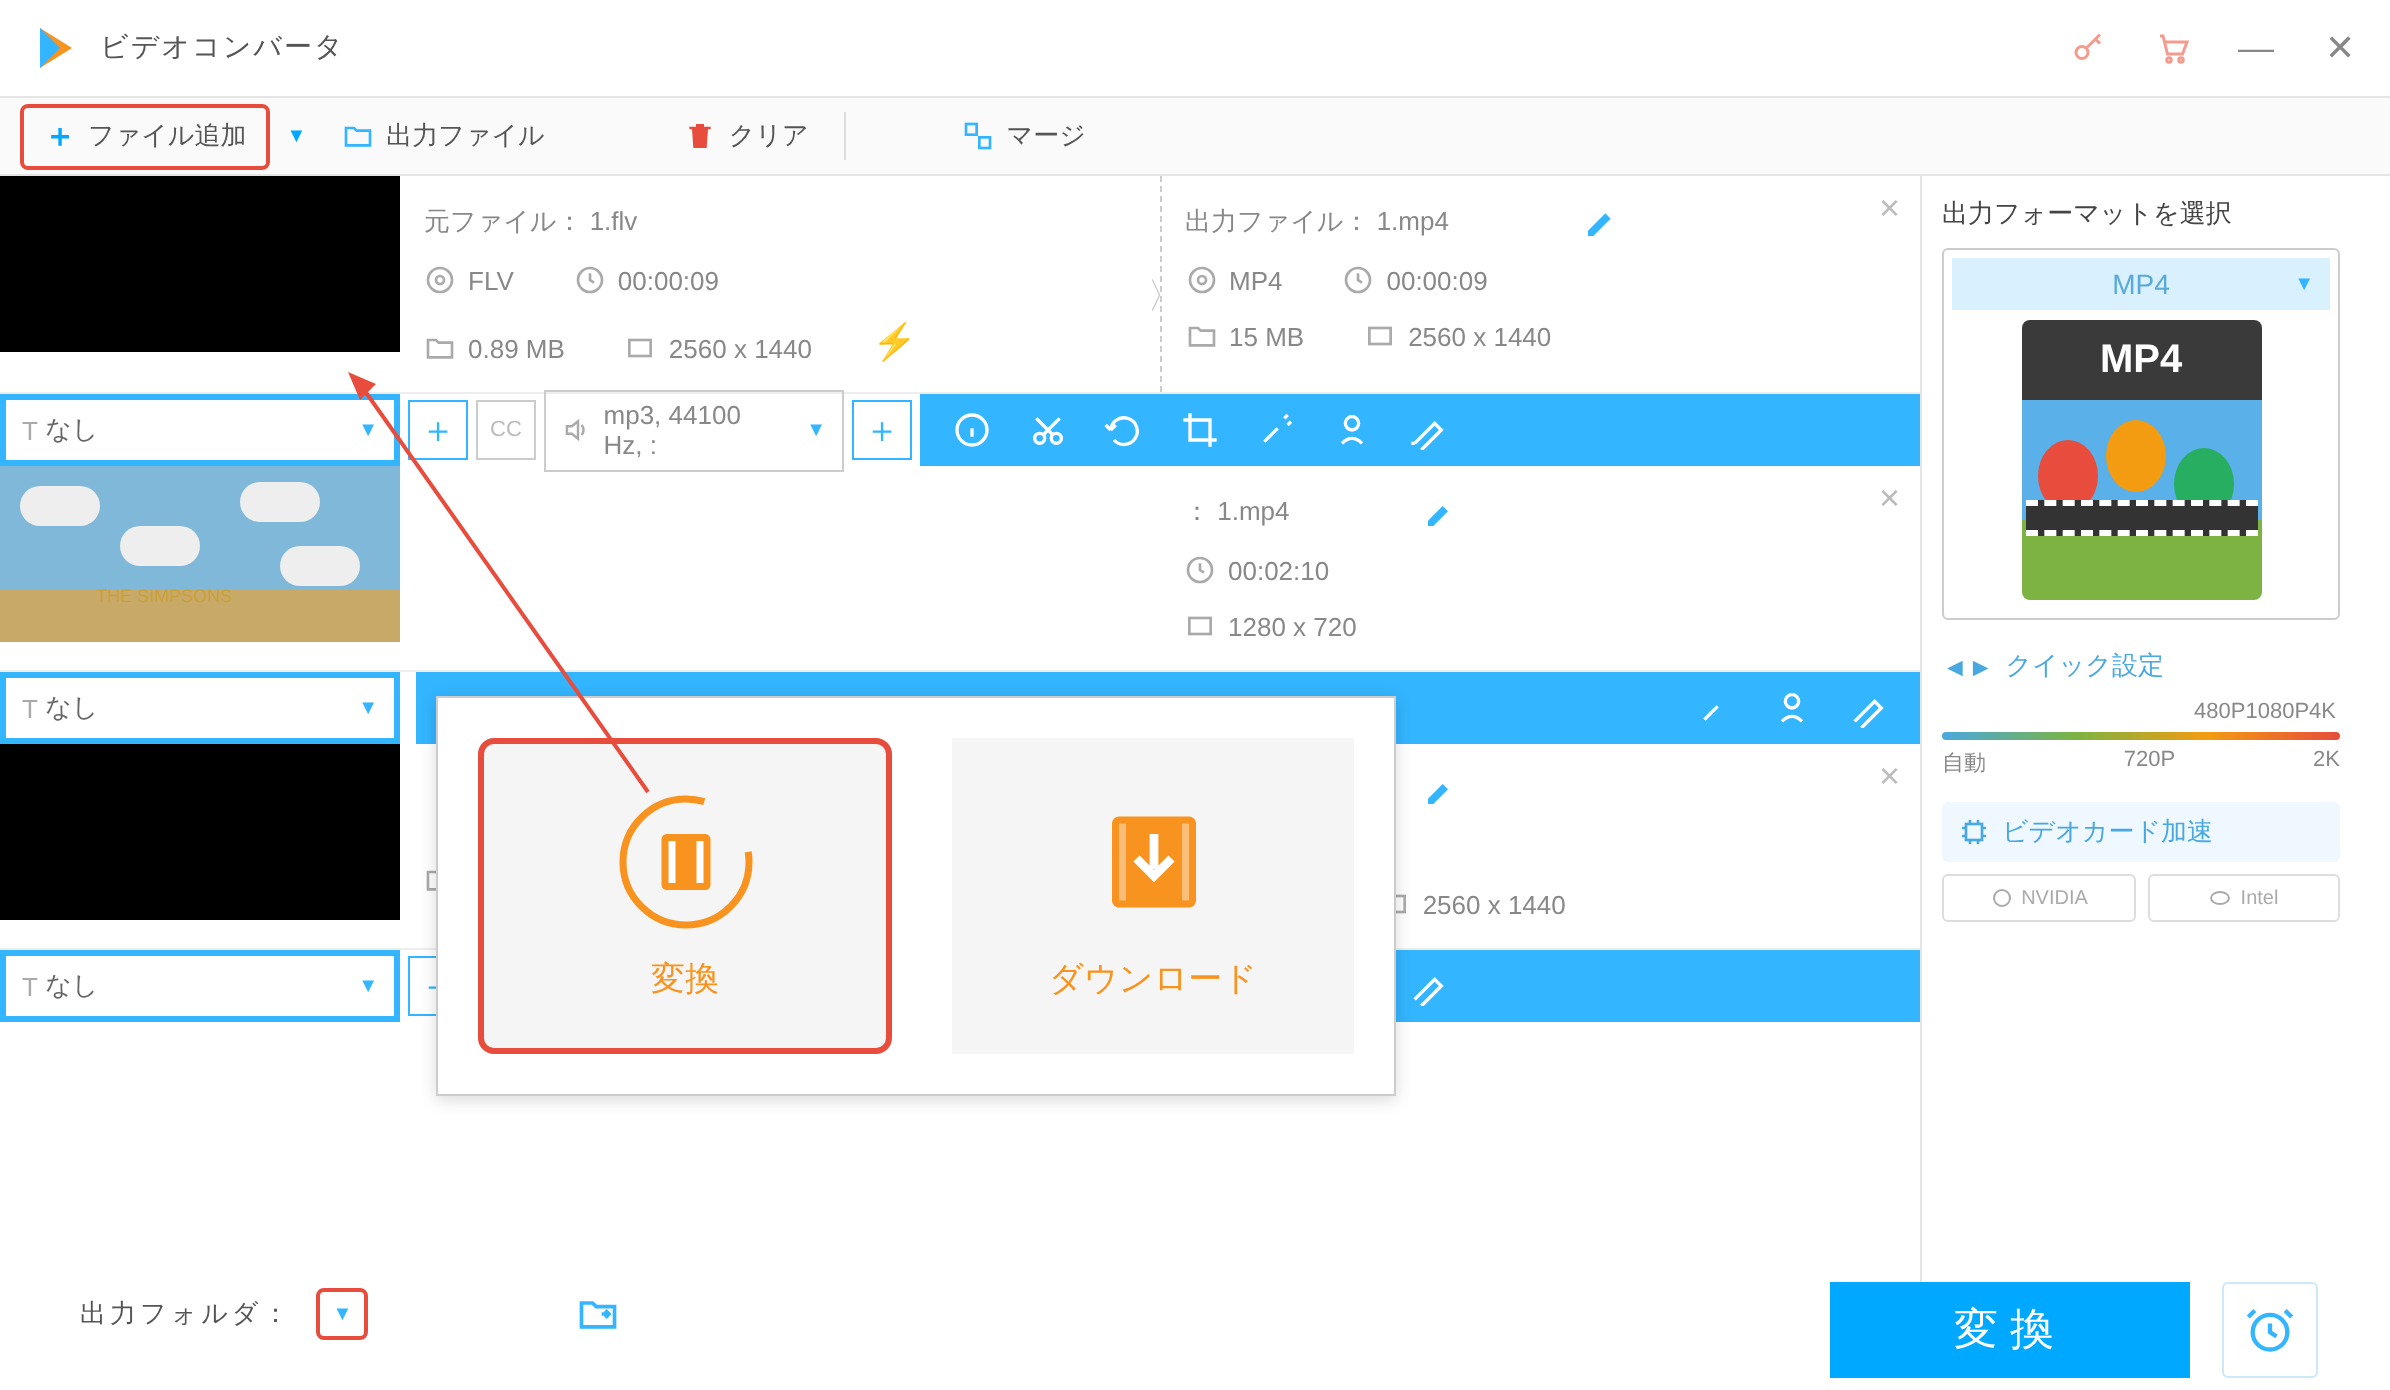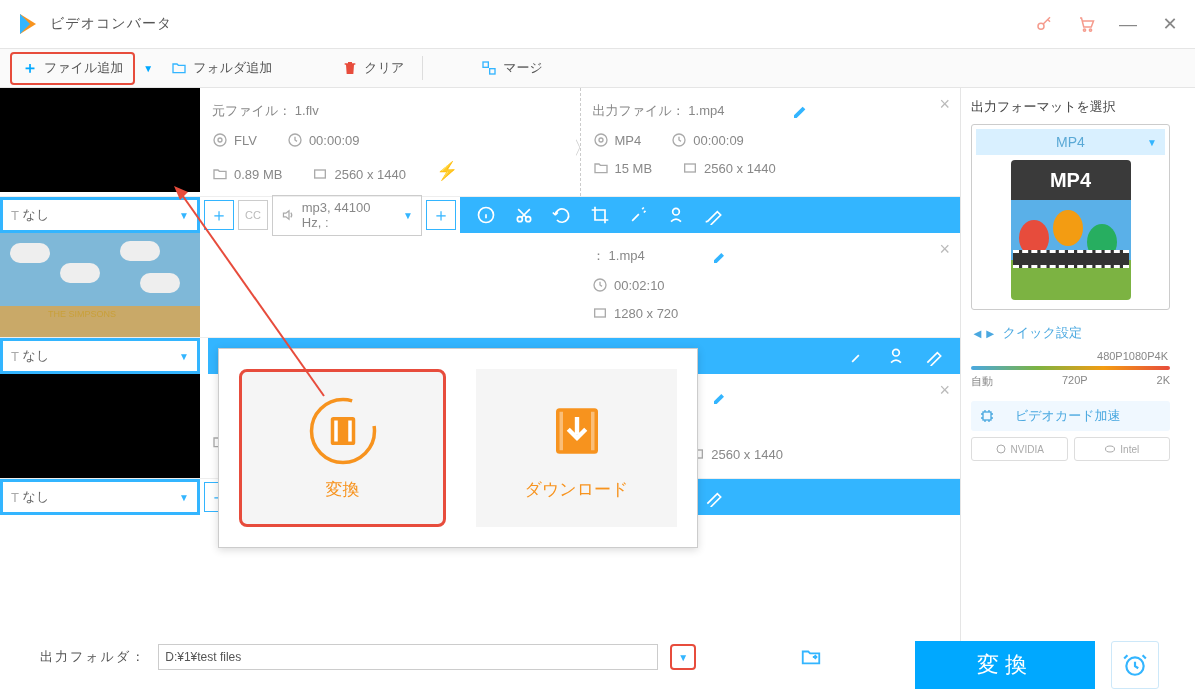--- a/index.html
+++ b/index.html
@@ -22,21 +22,21 @@
 .tb-dropdown { color: #00a8ff; font-size: 10px; padding: 0 8px; cursor: pointer; }
 .tb-sep { width: 1px; height: 24px; background: #ddd; margin: 0 8px; }
 
 
 .main { display: flex; height: 560px; }
 .left-col { width: 960px; position: relative; }
 .right-col { width: 220px; border-left: 1px solid #e5e5e5; padding: 10px; }
 
 
 .file-row { display: flex; border-bottom: 1px solid #eee; }
-.thumb { width: 200px; height: 104px; background: #000; }
+.thumb { width: 200px; height: 88px; background: #000; }
 .file-details { flex: 1; display: flex; }
 .file-half { flex: 1; padding: 8px 12px; position: relative; }
 .file-line { display: flex; align-items: flex-end; gap: 30px; padding: 6px 0; font-size: 13px; color: #888; }
 .file-line .item { display: flex; align-items: center; gap: 6px; }
 .mini-icon { width: 16px; height: 16px; color: #aaa; }
 .close-x { position: absolute; top: 6px; right: 10px; color: #bbb; font-size: 18px; cursor: pointer; }
 .edit-pen { color: #33b5ff; cursor: pointer; }
 .divider-v { border-left: 1px dashed #ccc; }
 .arrow-mid { position: absolute; right: -12px; top: 48px; color: #ccc; font-size: 18px; }
 .bolt { color: #f7931e; font-size: 18px; }
@@ -80,21 +80,21 @@
 .b3 { width: 30px; height: 36px; background: #27ae60; left: 76px; top: 24px; }
 .filmstrip { position: absolute; left: 2px; top: 50px; right: 2px; height: 18px; background: #333; border-top: 3px dashed #fff; border-bottom: 3px dashed #fff; }
 
 .param-btn { margin-top: 12px; height: 30px; background: #e8f5ff; display: flex; align-items: center; justify-content: center; gap: 6px; font-size: 13px; color: #4aa8e0; cursor: pointer; border-radius: 3px; }
 .quick-label { margin-top: 14px; font-size: 13px; color: #4aa8e0; display: flex; align-items: center; gap: 6px; }
 .quality-bar { margin-top: 8px; }
 .quality-labels { display: flex; justify-content: flex-end; font-size: 11px; color: #888; padding: 0 2px; }
 .quality-track { height: 4px; background: linear-gradient(to right, #4aa8e0, #7cb342, #f39c12, #e74c3c); margin-top: 4px; border-radius: 2px; position: relative; }
 .quality-labels2 { display: flex; justify-content: space-between; font-size: 11px; color: #888; margin-top: 4px; }
 
-.gpu-btn { margin-top: 12px; height: 30px; background: #f0f8ff; display: flex; align-items: center; gap: 20px; padding: 0 8px; font-size: 13px; color: #4aa8e0; cursor: pointer; border-radius: 3px; }
+.gpu-btn { margin-top: 12px; height: 30px; background: #f0f8ff; display: flex; align-items: center; gap: 6px; padding: 0 8px; font-size: 13px; color: #4aa8e0; cursor: pointer; border-radius: 3px; }
 .vendor-row { display: flex; gap: 6px; margin-top: 6px; }
 .vendor { flex: 1; height: 24px; border: 1px solid #ddd; border-radius: 3px; display: flex; align-items: center; justify-content: center; font-size: 10px; color: #aaa; gap: 4px; }
 
 
 .bottombar { position: absolute; bottom: 8px; left: 0; right: 0; height: 60px; display: flex; align-items: center; padding: 0 40px; gap: 12px; }
 .out-label { font-size: 13px; color: #555; letter-spacing: 2px; }
 .out-input { flex: 1; max-width: 500px; height: 26px; border: 1px solid #ccc; padding: 0 6px; font-size: 12px; color: #555; }
 .out-drop { width: 26px; height: 26px; border: 2px solid #e74c3c; border-radius: 4px; display: flex; align-items: center; justify-content: center; color: #33b5ff; font-size: 10px; cursor: pointer; }
 .out-folder { color: #33b5ff; cursor: pointer; }
 .convert-btn { position: absolute; right: 100px; bottom: 6px; width: 180px; height: 48px; background: #00a8ff; color: #fff; font-size: 22px; letter-spacing: 6px; display: flex; align-items: center; justify-content: center; cursor: pointer; }
@@ -133,21 +133,21 @@
 <div class="toolbar">
   <div class="tool-btn add-file-btn">
     <span class="plus">＋</span>
     <span>ファイル追加</span>
   </div>
   <span class="tb-dropdown">▼</span>
   <div class="tool-btn">
     <svg class="tool-icon" viewBox="0 0 24 24" fill="none" stroke="#33b5ff" stroke-width="2">
         <path d="M3 6 H9 L11 8 H21 V19 H3 Z"></path>
       </svg>
-    <span>フォルダ追加</span>
+    <span>出力ファイル</span>
   </div>
   <div style="width:50px"></div>
   <div class="tool-btn">
     <svg class="tool-icon" viewBox="0 0 24 24" fill="#e74c3c">
         <path d="M6 7 H18 L17 21 H7 Z M4 5 H20 V7 H4 Z M9 3 H15 V5 H9 Z"></path>
       </svg>
     <span>クリア</span>
   </div>
   <div class="tb-sep"></div>
   <div style="width:40px"></div>
@@ -530,21 +530,20 @@
             <ellipse cx="12" cy="12" rx="9" ry="6" fill="none" stroke="#aaa" stroke-width="2"></ellipse>
           </svg>
           <span>Intel</span>
         </div>
     </div>
   </div>
 </div>
 
 <div class="bottombar">
   <span class="out-label">出力フォルダ：</span>
-  <input class="out-input" value="D:¥1¥test files" style="">
   <div class="out-drop">▼</div>
   <div style="width:80px"></div>
   <svg width="22" height="22" class="out-folder" viewBox="0 0 24 24" fill="none" stroke="currentColor" stroke-width="2">
       <path d="M3 6 H9 L11 8 H21 V19 H3 Z M14 12 L18 12 M16 10 L18 12 L16 14"></path>
     </svg>
 </div>
 <div class="convert-btn">
     <span>変換</span>
   </div>
 <div class="clock-btn">

